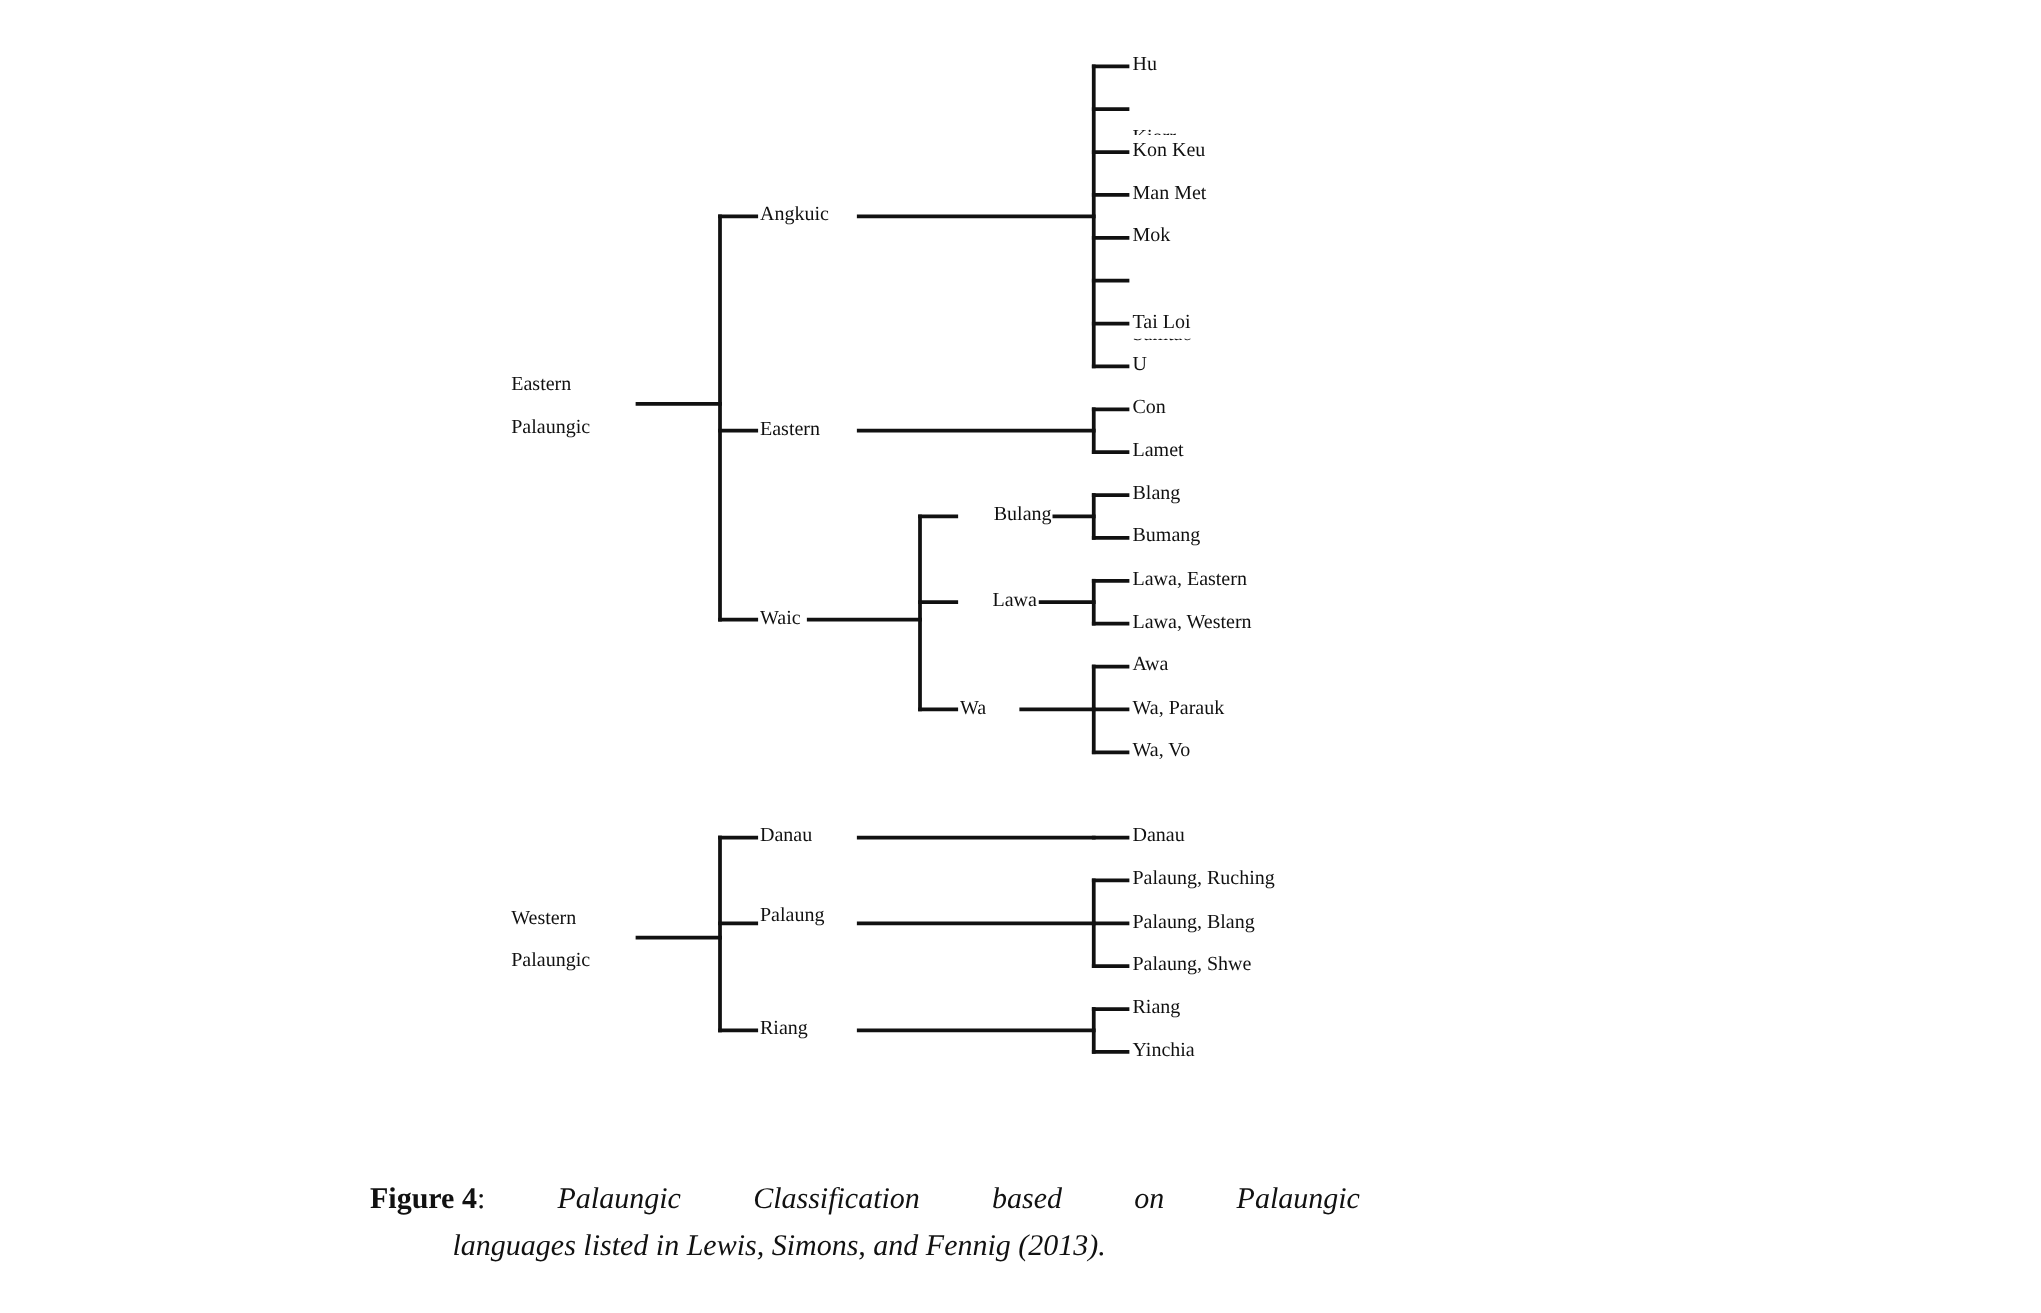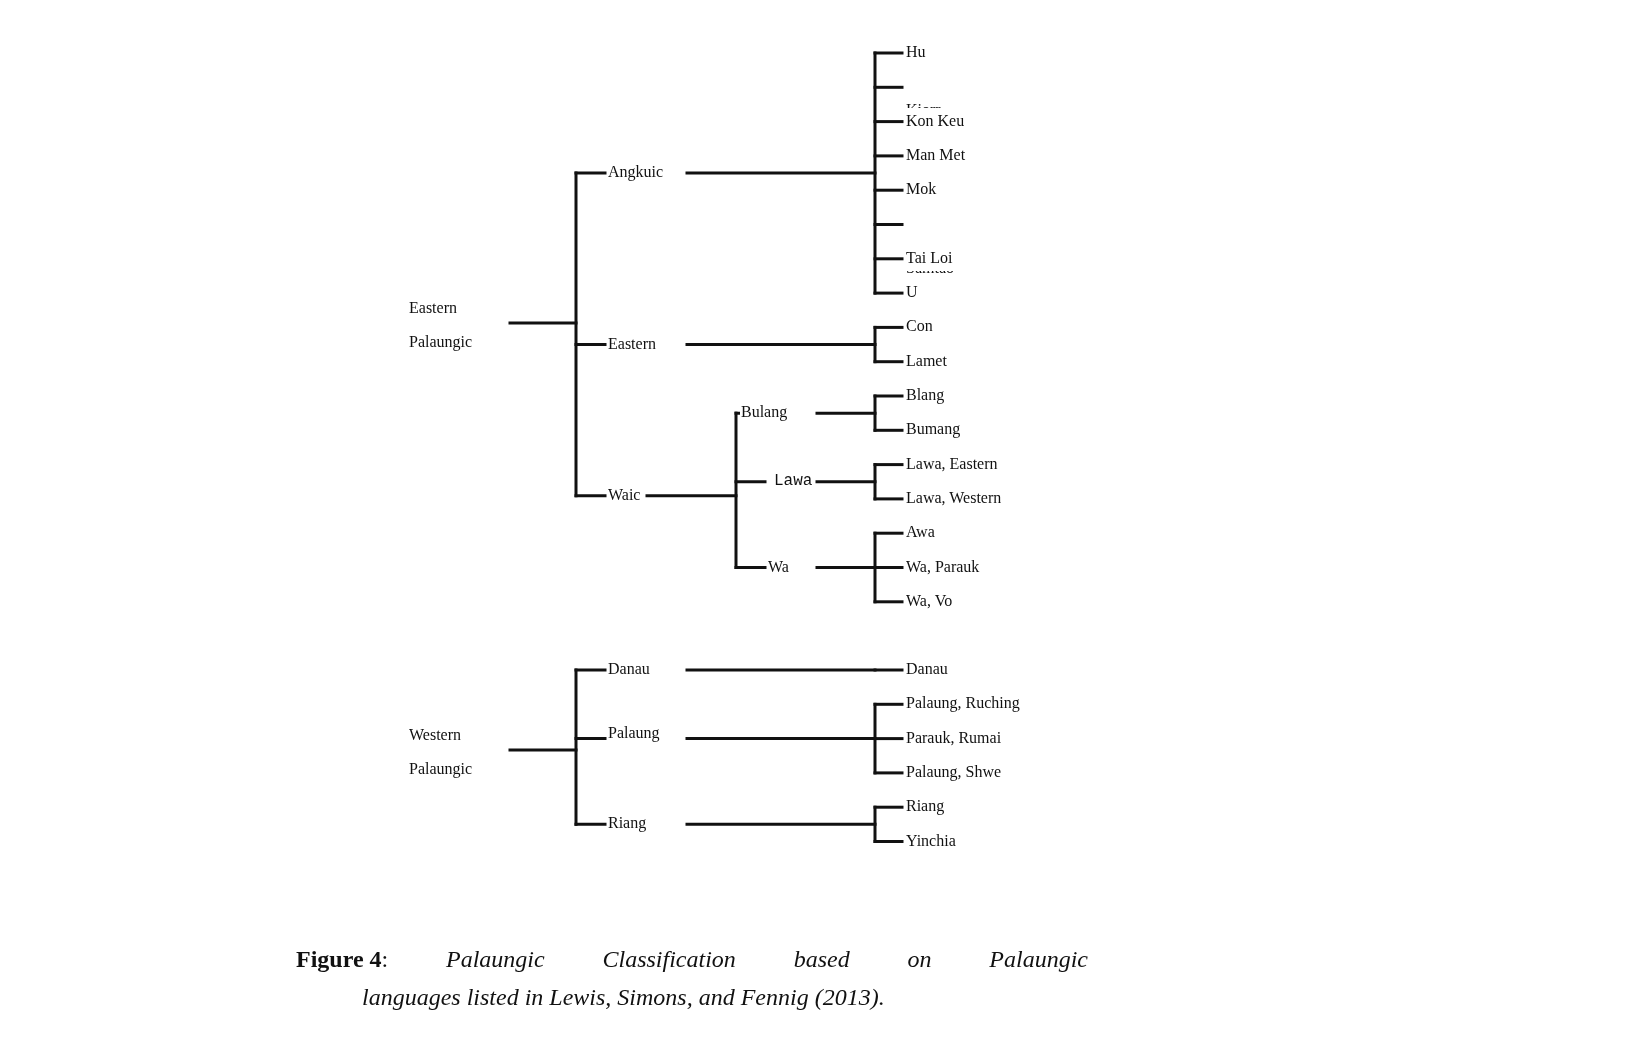--- a/index.html
+++ b/index.html
@@ -83,35 +83,35 @@
     <div class="lbl leaf" style="left: 905px; top: 176.2px;">Mok</div>
     <div class="lbl leaf" style="left: 905px; top: 210.5px; margin-top: 44px;">Samtao</div>
     <div class="lbl leaf" style="left: 905px; top: 244.8px;">Tai Loi</div>
     <div class="lbl leaf" style="left: 905px; top: 279.1px;">U</div>
     <div class="lbl" style="left: 607px; top: 159.05px;">Angkuic</div>
     <div class="lbl leaf" style="left: 905px; top: 313.4px;">Con</div>
     <div class="lbl leaf" style="left: 905px; top: 347.7px;">Lamet</div>
     <div class="lbl" style="left: 607px; top: 330.55px;">Eastern</div>
     <div class="lbl leaf" style="left: 905px; top: 382px;">Blang</div>
     <div class="lbl leaf" style="left: 905px; top: 416.3px;">Bumang</div>
-    <div class="lbl" style="left: 740px; top: 399.15px;">Bulang</div>
+    <div class="lbl" style="left: 794px; top: 399.15px;">Bulang</div>
     <div class="lbl leaf" style="left: 905px; top: 450.6px;">Lawa, Eastern</div>
     <div class="lbl leaf" style="left: 905px; top: 484.9px;">Lawa, Western</div>
-    <div class="lbl" style="left: 773px; top: 467.75px; font-family: Liberation Mono, monospace;">Lawa</div>
+    <div class="lbl" style="left: 793px; top: 467.75px;">Lawa</div>
     <div class="lbl leaf" style="left: 905px; top: 519.2px;">Awa</div>
     <div class="lbl leaf" style="left: 905px; top: 553.5px;">Wa, Parauk</div>
     <div class="lbl leaf" style="left: 905px; top: 587.8px;">Wa, Vo</div>
     <div class="lbl" style="left: 767px; top: 553.5px;">Wa</div>
     <div class="lbl" style="left: 607px; top: 481.75px;">Waic</div>
     <div class="lbl root" style="left: 408px; top: 295px;">Eastern</div>
     <div class="lbl root" style="left: 408px; top: 329px;">Palaungic</div>
     <div class="lbl leaf" style="left: 905px; top: 656px;">Danau</div>
     <div class="lbl" style="left: 607px; top: 656px;">Danau</div>
     <div class="lbl leaf" style="left: 905px; top: 690.3px;">Palaung, Ruching</div>
-    <div class="lbl leaf" style="left: 905px; top: 724.6px;">Parauk, Rumai</div>
+    <div class="lbl leaf" style="left: 905px; top: 724.6px;">Palaung, Blang</div>
     <div class="lbl leaf" style="left: 905px; top: 758.9px;">Palaung, Shwe</div>
     <div class="lbl" style="left: 607px; top: 720px; text-align: center;">Palaung</div>
     <div class="lbl leaf" style="left: 905px; top: 793.2px;">Riang</div>
     <div class="lbl leaf" style="left: 905px; top: 827.5px;">Yinchia</div>
     <div class="lbl" style="left: 607px; top: 810.35px;">Riang</div>
     <div class="lbl root" style="left: 408px; top: 722px;">Western</div>
     <div class="lbl root" style="left: 408px; top: 756px;">Palaungic</div>
   </div>
 
 <div id="caption">

